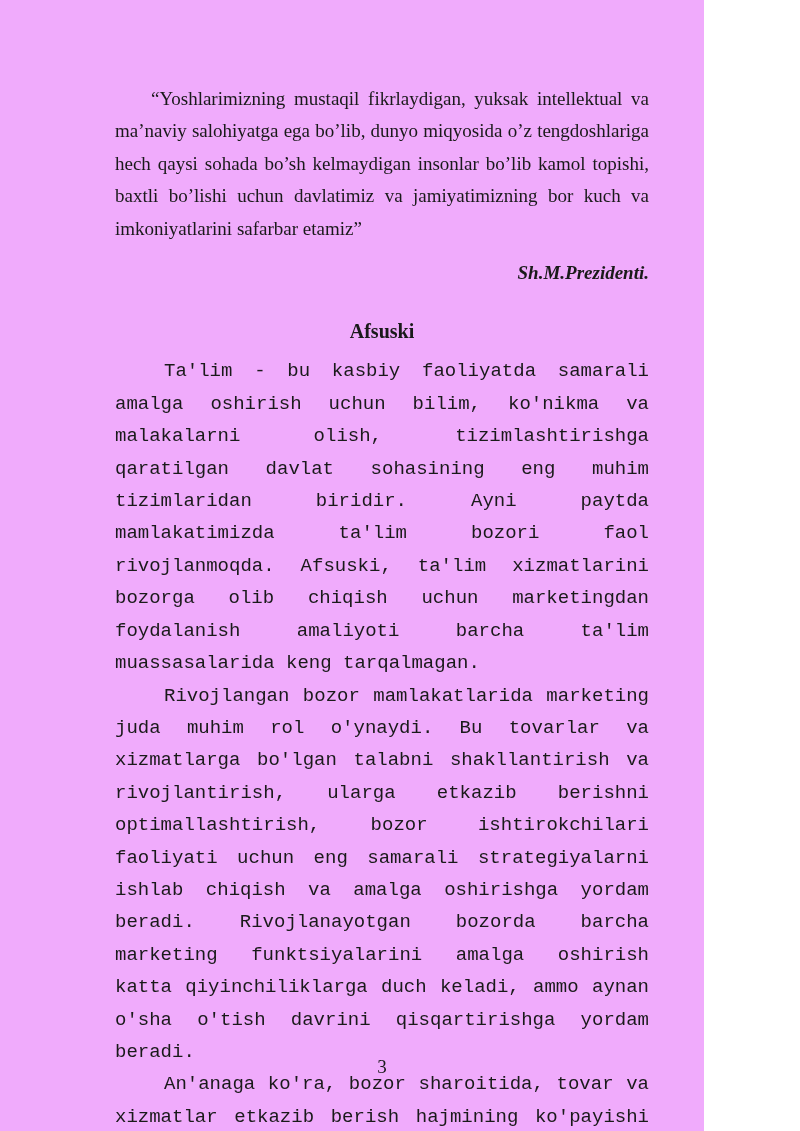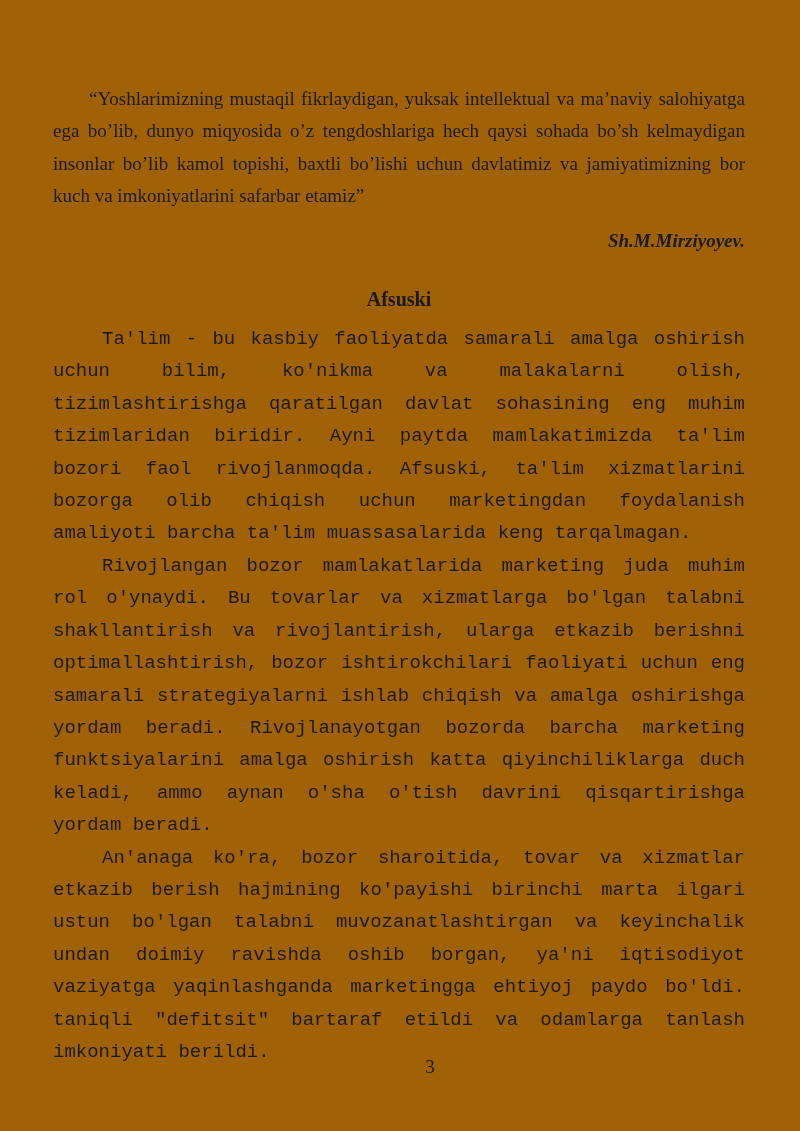--- a/index.html
+++ b/index.html
@@ -7,25 +7,25 @@
     padding: 0;
   }
   body {
     width: 800px;
     height: 1131px;
     background: #ffffff;
     overflow: hidden;
   }
   .page {
     position: relative;
-    width: 800px;
+    width: 704px;
     height: 1131px;
     box-sizing: border-box;
-    padding: 83px 55px 0 53px;
-    background: #a16207;
+    padding: 83px 55px 0 115px;
+    background: #f0abfc;
     font-family: "Liberation Serif", "DejaVu Serif", serif;
     color: #1a1a1a;
     font-size: 19px;
     line-height: 32.4px;
   }
   .para {
     margin: 0;
     text-align: justify;
     text-justify: inter-word;
   }
@@ -64,21 +64,21 @@
   }
 </style>
 </head>
 <body>
 
 <div class="page">
 
   <p class="para quote">“Yoshlarimizning mustaqil fikrlaydigan, yuksak intellektual va ma’naviy salohiyatga ega bo’lib, dunyo miqyosida o’z tengdoshlariga hech qaysi sohada bo’sh kelmaydigan insonlar bo’lib kamol topishi, baxtli bo’lishi uchun davlatimiz va jamiyatimizning bor kuch va imkoniyatlarini safarbar etamiz”</p>
 
   <div class="attribution">
-    <p>Sh.M.Mirziyoyev.</p>
+    <p>Sh.M.Prezidenti.</p>
   </div>
 
   <h1 class="heading">Afsuski</h1>
 
   <p class="para body-para">Ta'lim - bu kasbiy faoliyatda samarali amalga oshirish uchun bilim, ko'nikma va malakalarni olish, tizimlashtirishga qaratilgan davlat sohasining eng muhim tizimlaridan biridir. Ayni paytda mamlakatimizda ta'lim bozori faol rivojlanmoqda. Afsuski, ta'lim xizmatlarini bozorga olib chiqish uchun marketingdan foydalanish amaliyoti barcha ta'lim muassasalarida keng tarqalmagan.</p>
 
   <p class="para body-para">Rivojlangan bozor mamlakatlarida marketing juda muhim rol o'ynaydi. Bu tovarlar va xizmatlarga bo'lgan talabni shakllantirish va rivojlantirish, ularga etkazib berishni optimallashtirish, bozor ishtirokchilari faoliyati uchun eng samarali strategiyalarni ishlab chiqish va amalga oshirishga yordam beradi. Rivojlanayotgan bozorda barcha marketing funktsiyalarini amalga oshirish katta qiyinchiliklarga duch keladi, ammo aynan o'sha o'tish davrini qisqartirishga yordam beradi.</p>
 
   <p class="para body-para">An'anaga ko'ra, bozor sharoitida, tovar va xizmatlar etkazib berish hajmining ko'payishi birinchi marta ilgari ustun bo'lgan talabni muvozanatlashtirgan va keyinchalik undan doimiy ravishda oshib borgan, ya'ni iqtisodiyot vaziyatga yaqinlashganda marketingga ehtiyoj paydo bo'ldi. taniqli "defitsit" bartaraf etildi va odamlarga tanlash imkoniyati berildi.</p>
 

